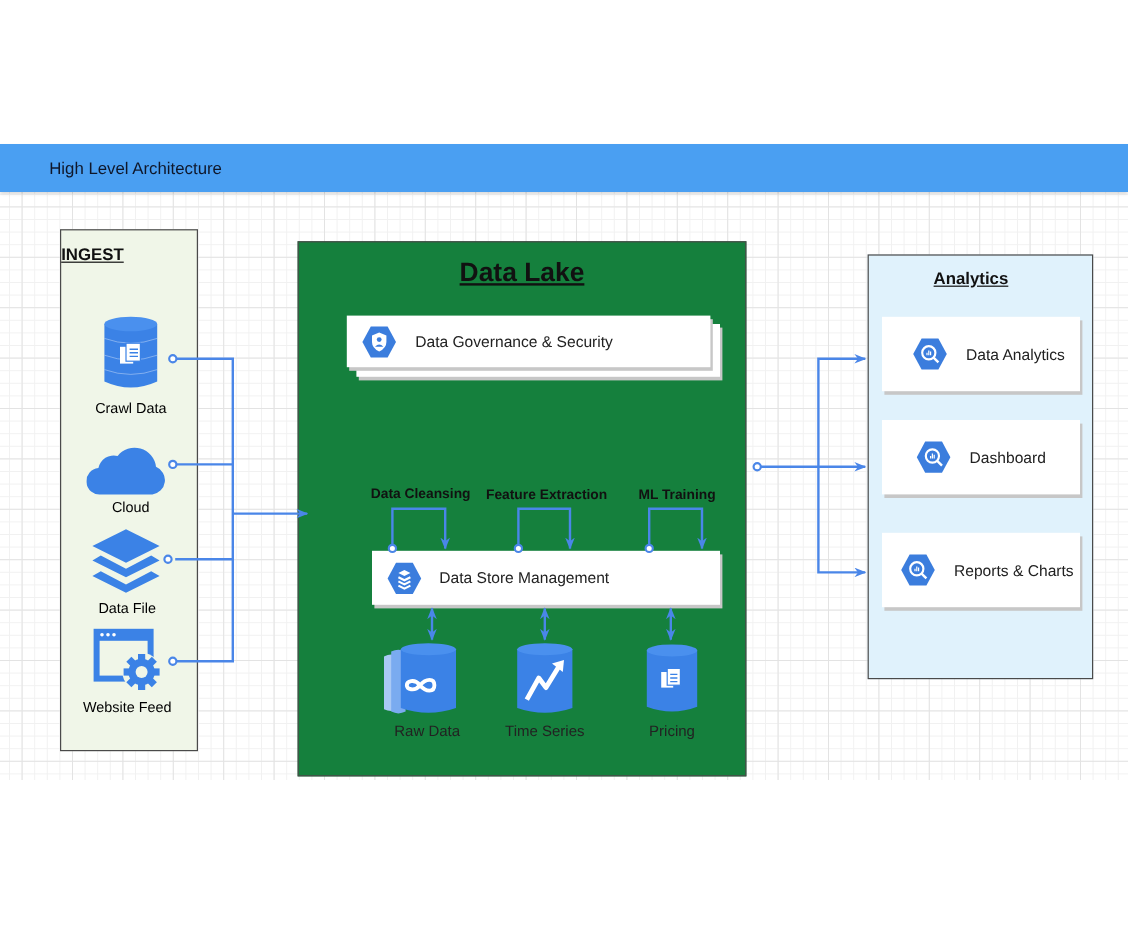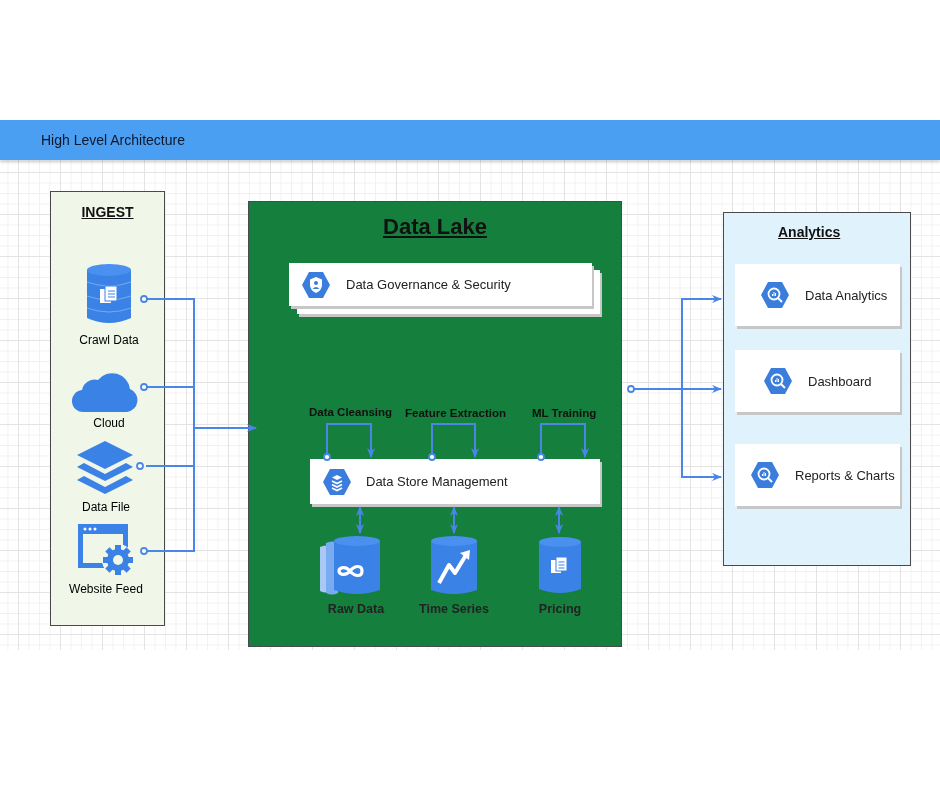--- a/index.html
+++ b/index.html
@@ -14,30 +14,30 @@
     background-size:42px 42px, 42px 42px, 10.5px 10.5px, 10.5px 10.5px;
     background-position:-24px 10px, -24px 10px, -24px 10px, -24px 10px;
   }
   .header { position:absolute; left:0; top:120px; width:940px; height:40px; background:#4a9ff2; box-shadow:0 2px 3px rgba(0,0,0,0.18); }
   .header-title { position:absolute; left:41px; top:12px; color:#0f172a; font-size:14px; }
   .panel { position:absolute; border:1.5px solid #4a4a4a; box-sizing:border-box; }
   .ingest { left:50px; top:191px; width:115px; height:435px; background:#f0f6e8; }
   .lake { left:248px; top:201px; width:374px; height:446px; background:#15803d; }
   .analytics { left:723px; top:212px; width:188px; height:354px; background:#e0f2fc; }
   .panel-title { position:absolute; font-weight:bold; text-decoration:underline; color:#111; }
-  .ingest .panel-title { left:0; width:100%; text-align:center; top:12px; font-size:14px; }
+  .ingest .panel-title { left:0; width:100%; text-align:left; top:12px; font-size:14px; }
   .lake .panel-title { left:0; width:100%; text-align:center; top:12px; font-size:22px; }
   .analytics .panel-title { left:10px; top:11px; font-size:14px;margin-left:44px; }
   .item-label { position:absolute; font-size:12px; color:#000000; text-align:center; width:110px; }
   .icon { position:absolute; }
   .card { position:absolute; background:#fff; box-shadow:2px 3px 0 #c7c7c7; display:flex; align-items:center; box-sizing:border-box; }
   .card-label { font-size:13px; color:#222; }
   .hex { width:30px; height:30px; flex:none; }
   .op-label { position:absolute; font-size:11.5px; font-weight:bold; color:#111; }
-  .store-label { position:absolute; font-size:12.5px; color:#222; text-align:center; width:100px;font-weight:bold; }
+  .store-label { position:absolute; font-size:12.5px; color:#222; text-align:center; width:100px; }
   svg.overlay { position:absolute; left:0; top:0; width:940px; height:788px; pointer-events:none; }
 </style>
 </head>
 <body>
 
 <div class="canvas"></div>
 <div class="header">
   <span class="header-title">High Level Architecture</span>
 </div>
 

